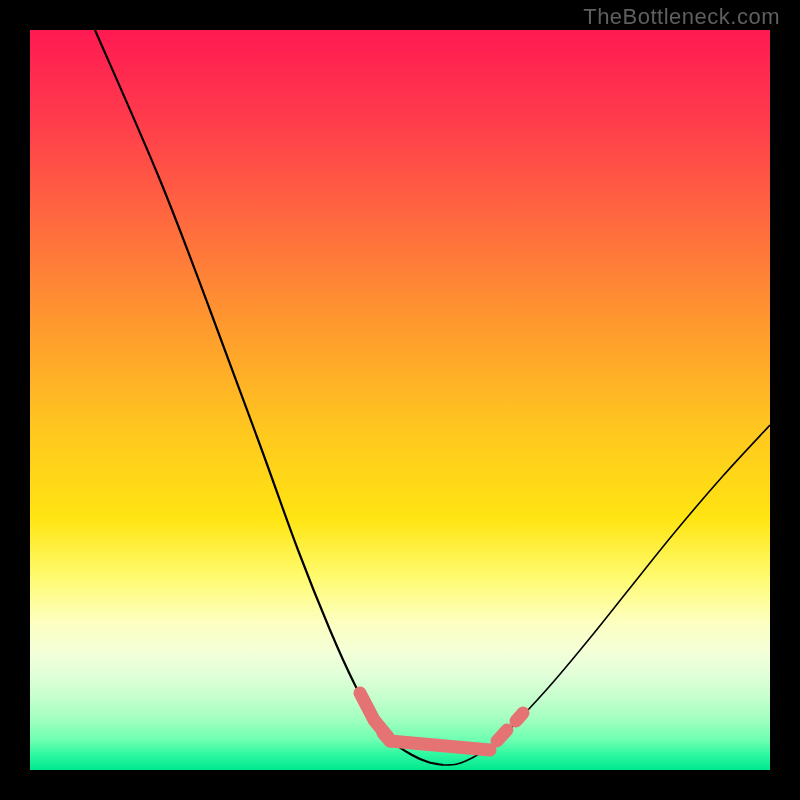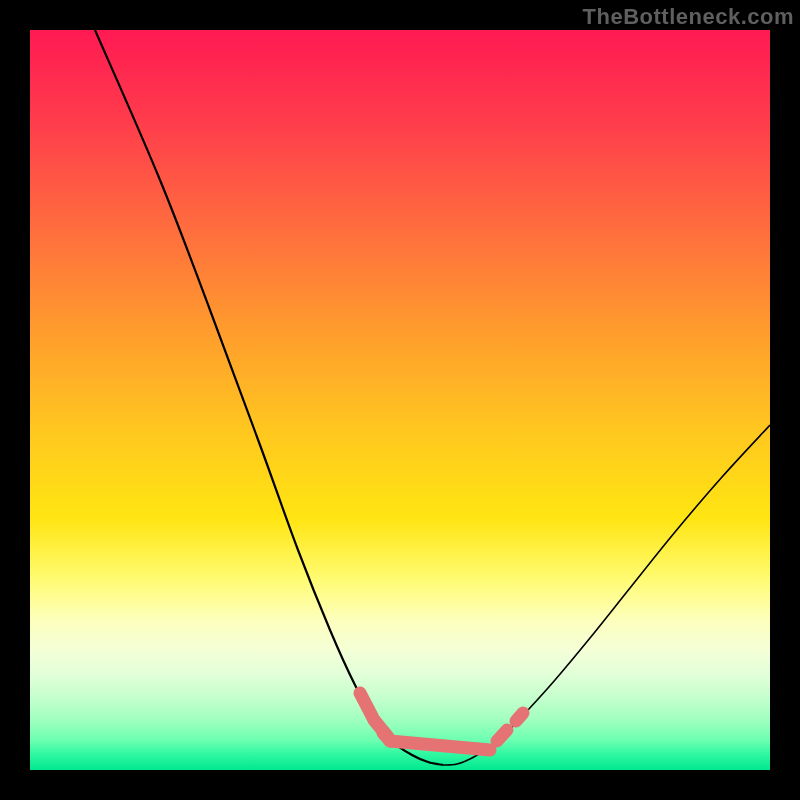--- a/index.html
+++ b/index.html
@@ -46,24 +46,24 @@
   .curve-svg {
     position: absolute;
     left: 0;
     top: 0;
     width: 100%;
     height: 100%;
   }
   .watermark {
     position: absolute;
     top: 4px;
-    right: 6px;
+    right: 20px;
     color: #5f5f5f;
     font-size: 22px;
-    font-weight: 700;
+    font-weight: 400;
     letter-spacing: 0.5px;
     user-select: none;
   }
 </style>
 </head>
 <body>
 
 <div class="frame">
   <div class="plot-area">
     <svg class="curve-svg" viewBox="0 0 740 740" preserveAspectRatio="none">

